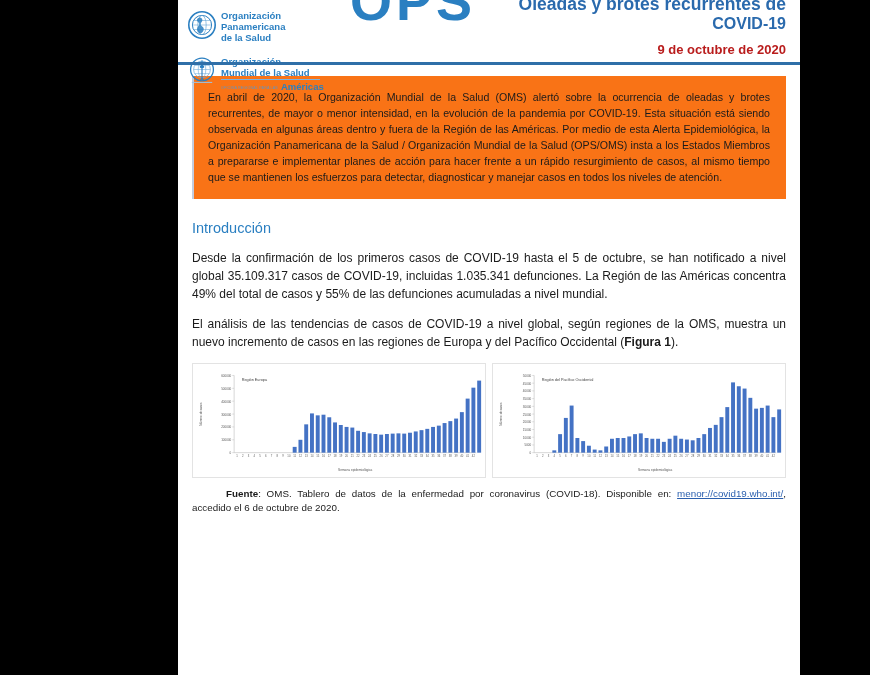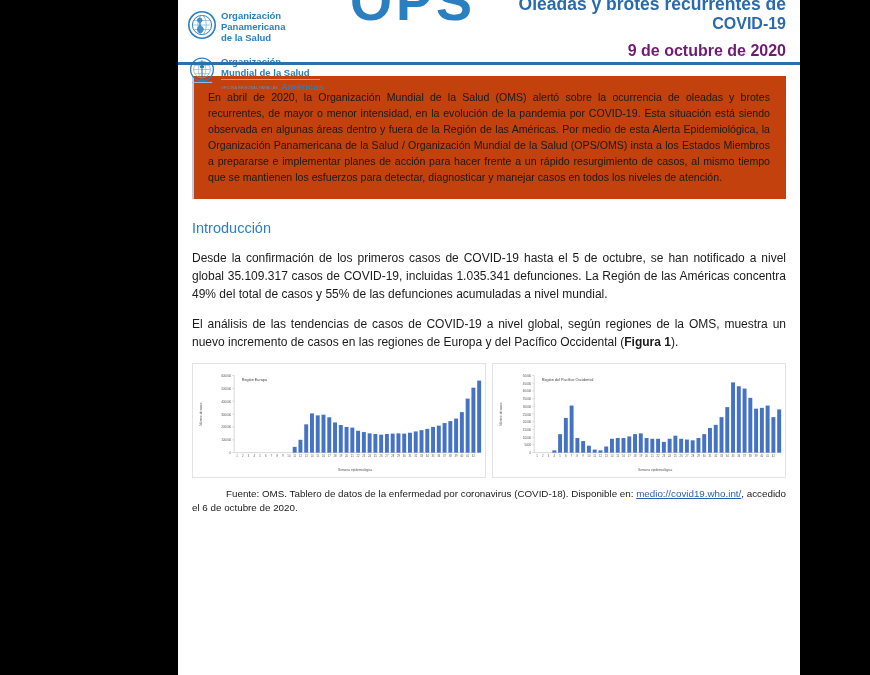--- a/index.html
+++ b/index.html
@@ -66,32 +66,32 @@
   }
   .title-block {
     position: absolute;
     right: 14px; top: -6px;
     text-align: right;
     color: #2a6aad;
     font-weight: bold;
   }
   .title-line1 { font-size: 17.5px; line-height: 1.18; white-space: nowrap; }
   .title-line2 { font-size: 16px; line-height: 1.18; }
-  .title-date { font-size: 16px; margin-top: 8px; color: #701a75; }
+  .title-date { font-size: 13px; margin-top: 8px; color: #b91c1c; }
   .header-rule {
     position: absolute;
     left: 0; right: 0; top: 62px;
     height: 3px;
     background: #2f6fa8;
   }
 
   
   .summary-box {
     margin: 14px 14px 0 14px;
-    background: #c2410c;
+    background: #f97316;
     border-left: 2px solid #c3cde0;
     padding: 13px 16px 13px 14px;
     color: #1b1b1b;
     font-size: 10.6px;
     line-height: 1.52;
     text-align: justify;
   }
 
   
   .body-wrap { padding: 0 14px; }
@@ -133,21 +133,21 @@
     height: 115px;
   }
   .chart-svg { display: block; width: 100%; height: 100%; }
 
   .source-note {
     font-size: 9.8px;
     line-height: 1.5;
     color: #1b1b1b;
     text-align: justify;
   }
-  .source-note b { font-weight: normal; padding-left: 34px; }
+  .source-note b { font-weight: bold; padding-left: 34px; }
   .source-note a {
     color: #2a5fae;
     text-decoration: underline;
   }
 </style>
 </head>
 <body>
 
 <div id="page">
 
@@ -420,16 +420,16 @@
             <text x="272.8333333333333" y="96" text-anchor="middle" font-size="2.9" fill="#595959" font-family="&quot;Liberation Sans&quot;, sans-serif">39</text>
             <text x="278.8809523809524" y="96" text-anchor="middle" font-size="2.9" fill="#595959" font-family="&quot;Liberation Sans&quot;, sans-serif">40</text>
             <text x="284.92857142857144" y="96" text-anchor="middle" font-size="2.9" fill="#595959" font-family="&quot;Liberation Sans&quot;, sans-serif">41</text>
             <text x="290.9761904761905" y="96" text-anchor="middle" font-size="2.9" fill="#595959" font-family="&quot;Liberation Sans&quot;, sans-serif">42</text>
             <text x="167" y="111" text-anchor="middle" font-size="3.4" fill="#595959" font-family="&quot;Liberation Sans&quot;, sans-serif">Semana epidemiológica</text>
             <text x="0" y="0" text-anchor="middle" font-size="3.2" fill="#595959" font-family="&quot;Liberation Sans&quot;, sans-serif" transform="translate(6,49.5) rotate(-90)">Número de casos</text>
           </svg>
       </div>
     </div>
 
-    <p class="source-note"><b>Fuente</b><span>: OMS. Tablero de datos de la enfermedad por coronavirus (COVID-18). Disponible en: </span><a href="#">medio://covid19.who.int/</a><span>, accedido el 6 de octubre de 2020.</span></p>
+    <p class="source-note"><b>Fuente</b><span>: OMS. Tablero de datos de la enfermedad por coronavirus (COVID-18). Disponible en: </span><a href="#">menor://covid19.who.int/</a><span>, accedido el 6 de octubre de 2020.</span></p>
 
   </div>
 </div>
 
 </body></html>

